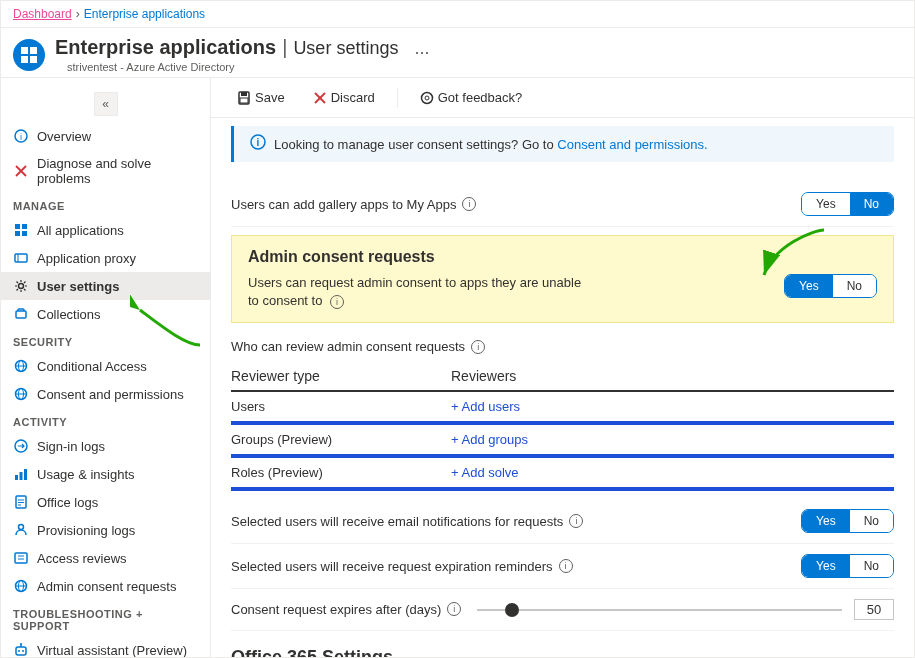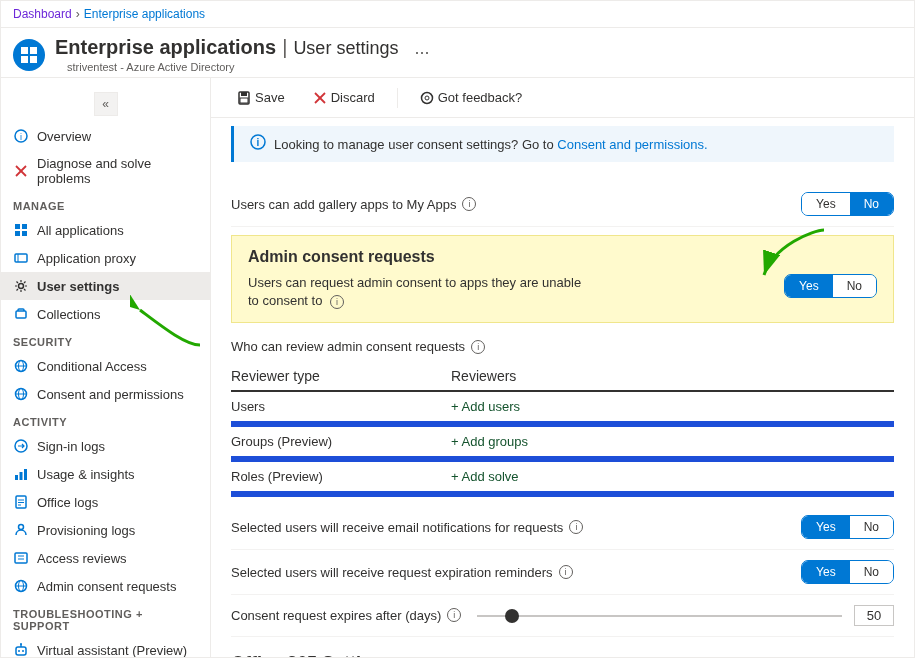--- a/index.html
+++ b/index.html
@@ -54,22 +54,22 @@
     
     .highlight-box { background: #fffacd; border: 1px solid #f0e68c; padding: 12px 16px; margin: 8px 0; }
     .highlight-title { font-size: 16px; font-weight: 600; margin-bottom: 8px; color: #323130; }
 
     
     .admin-consent-row { display: flex; align-items: flex-start; justify-content: space-between; gap: 29px; }
     .admin-consent-label { font-size: 13px; max-width: 340px; line-height: 1.4; }
     .table-header { display: flex; font-weight: 400; font-size: 14px; padding: 6px 0; border-bottom: 2px solid #323130; }
     .col-reviewer-type { flex: 0 0 220px; }
     .col-reviewers { flex: 1; }
-    .table-row-item { display: flex; align-items: center; padding: 7px 0; border-bottom: 6px solid #1d4ed8; }
-    .add-link { color: #14532d; text-decoration: none; cursor: pointer; }
+    .table-row-item { display: flex; align-items: center; padding: 7px 0; border-bottom: 4px solid #1d4ed8; }
+    .add-link { color: #1d4ed8; text-decoration: none; cursor: pointer; }
 
     
     .section-title { font-size: 18px; font-weight: 700; margin: 16px 0 8px 0; color: #323130; }
 
     
     .slider-row { display: flex; align-items: center; gap: 12px; }
     .slider-input { flex: 1; -webkit-appearance: none; height: 2px; background: #c8c6c4; outline: none; }
     .slider-input::-webkit-slider-thumb { -webkit-appearance: none; width: 14px; height: 14px; border-radius: 50%; background: #323130; cursor: pointer; }
     .slider-value { border: 1px solid #c8c6c4; padding: 2px 8px; font-size: 13px; min-width: 40px; text-align: center; }
 
@@ -79,21 +79,21 @@
     .sidebar::-webkit-scrollbar-thumb { background: #c8c6c4; border-radius: 2px; }
 
     .collapse-sidebar-btn { display: flex; align-items: center; justify-content: center; width: 24px; height: 24px; background: #f3f2f1; border: 1px solid #edebe9; cursor: pointer; font-size: 12px; color: #605e5c; margin: 4px auto; }
   </style>
 </head>
 <body>
 
 <div style="display:flex; flex-direction:column; height:658px; width:915px; border:1px solid #edebe9; overflow:hidden;">
 
   <div class="breadcrumb">
-    <span style="color:#6d28d9;cursor:pointer;">Dashboard</span>
+    <span style="color:#ec4899;cursor:pointer;text-decoration:underline;">Dashboard</span>
     <span style="color:#605e5c;">›</span>
     <span style="color:#0078d4;cursor:pointer;">Enterprise applications</span>
   </div>
 
   <div class="header">
     <div class="header-icon">
       <svg width="18" height="18" viewBox="0 0 18 18" fill="none">
           <rect x="1" y="1" width="7" height="7" fill="white"></rect>
           <rect x="10" y="1" width="7" height="7" fill="white"></rect>
           <rect x="1" y="10" width="7" height="7" fill="white"></rect>

